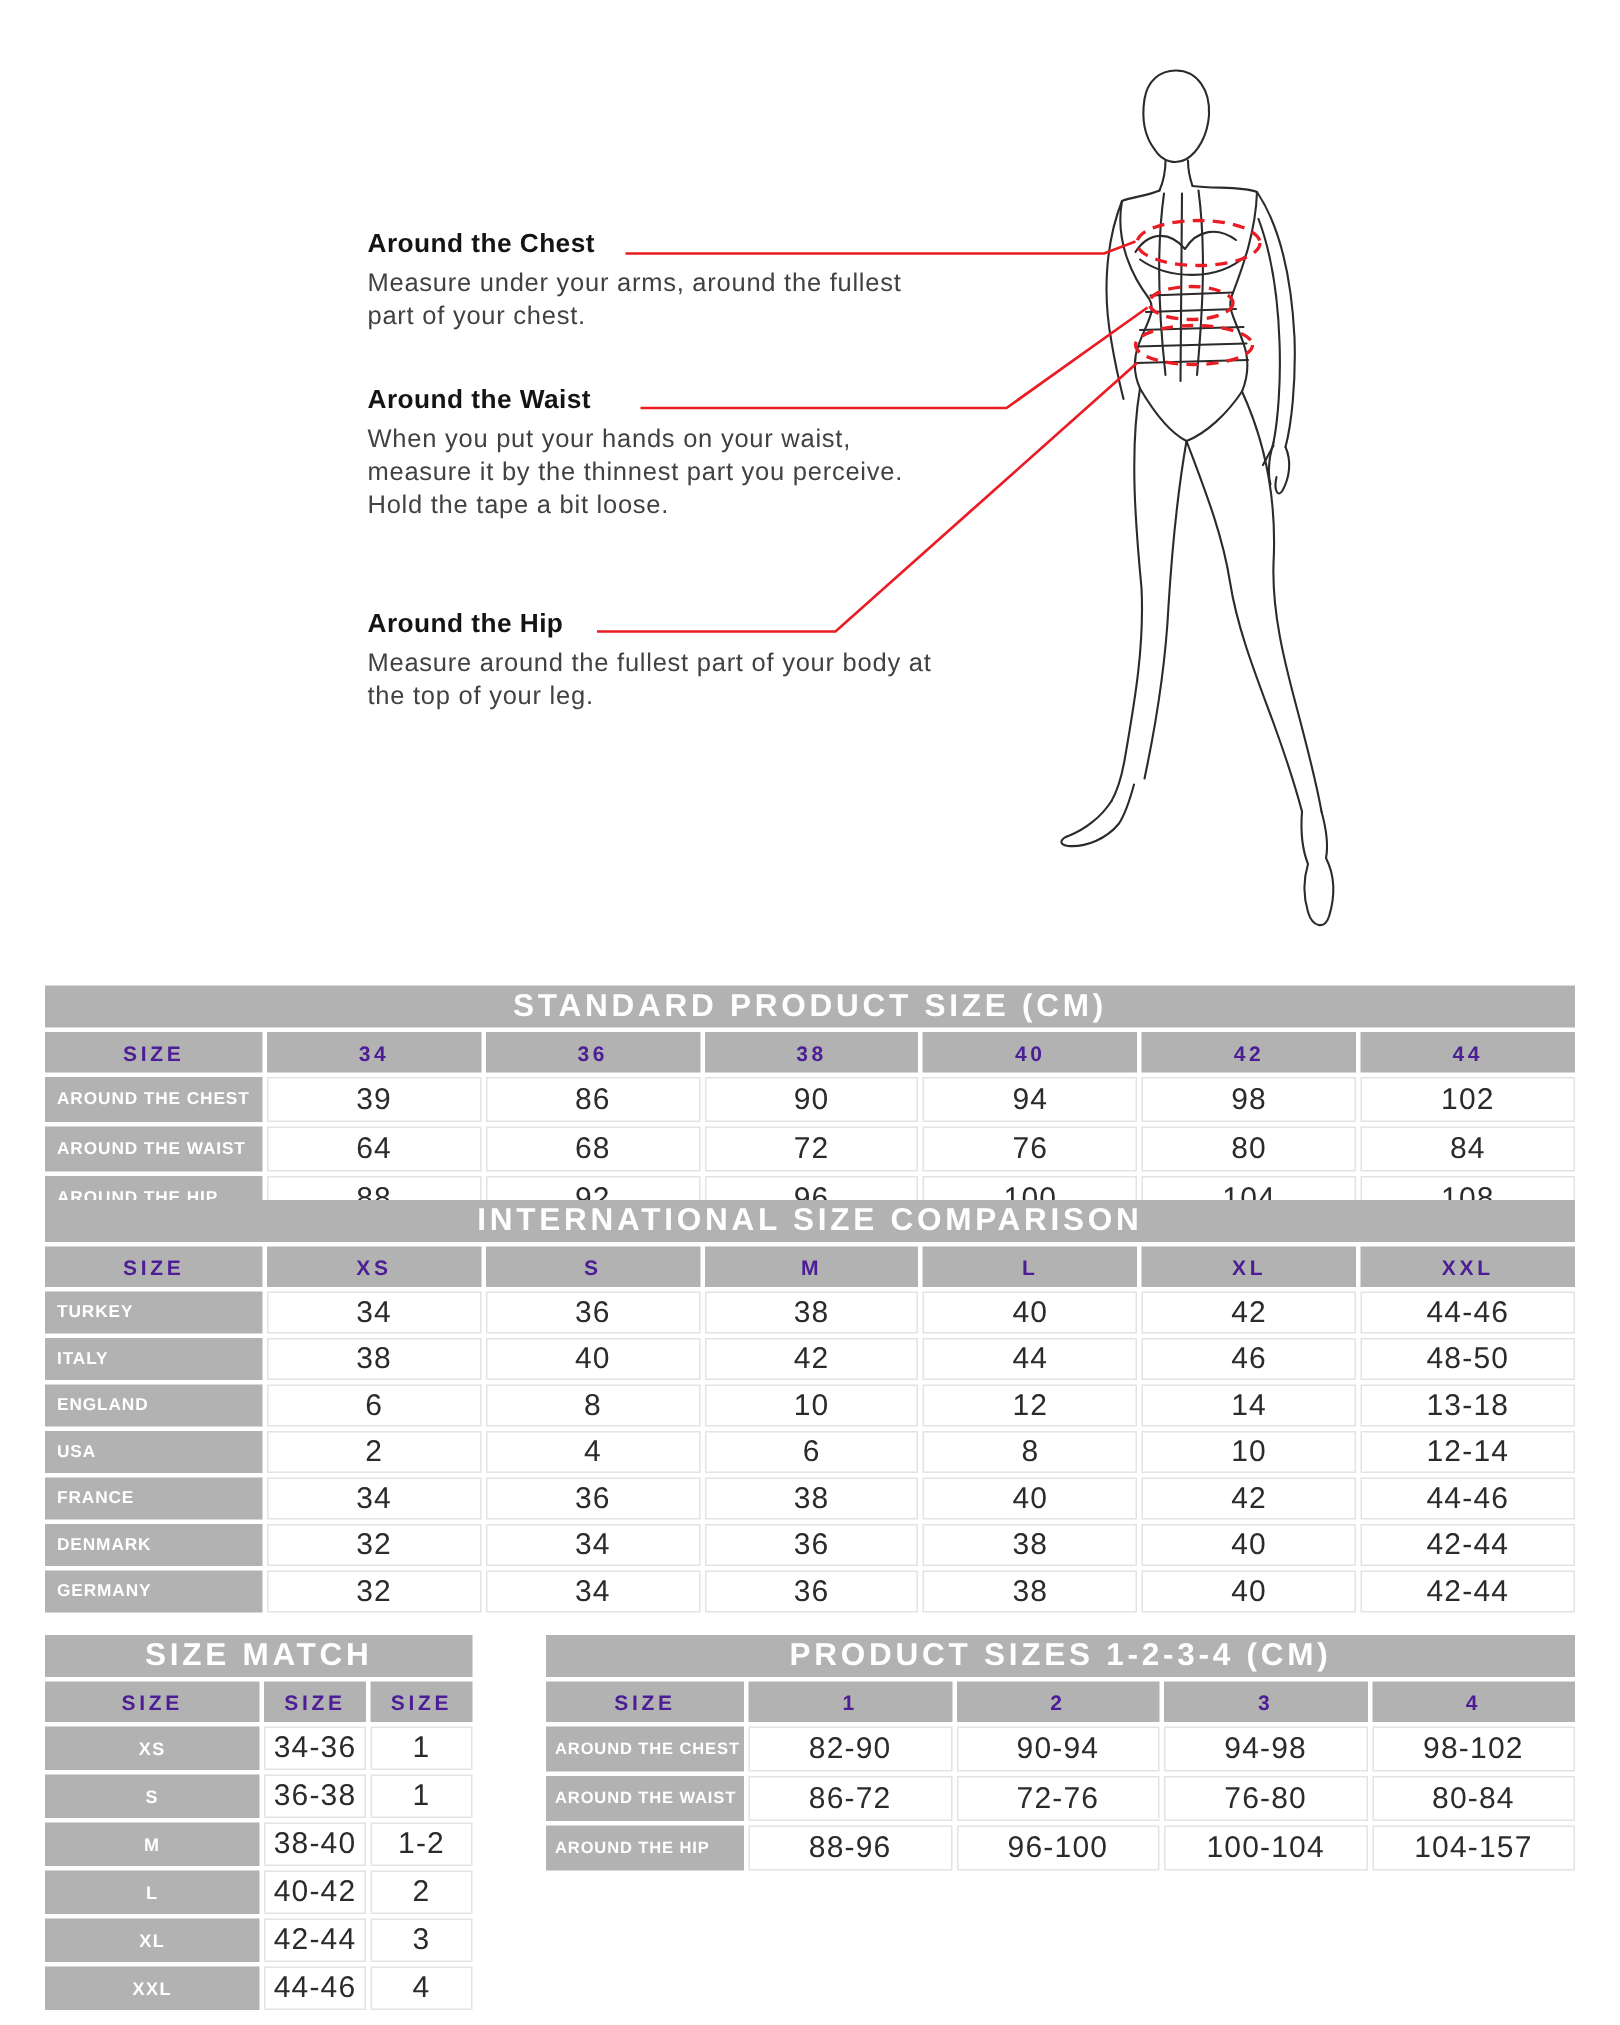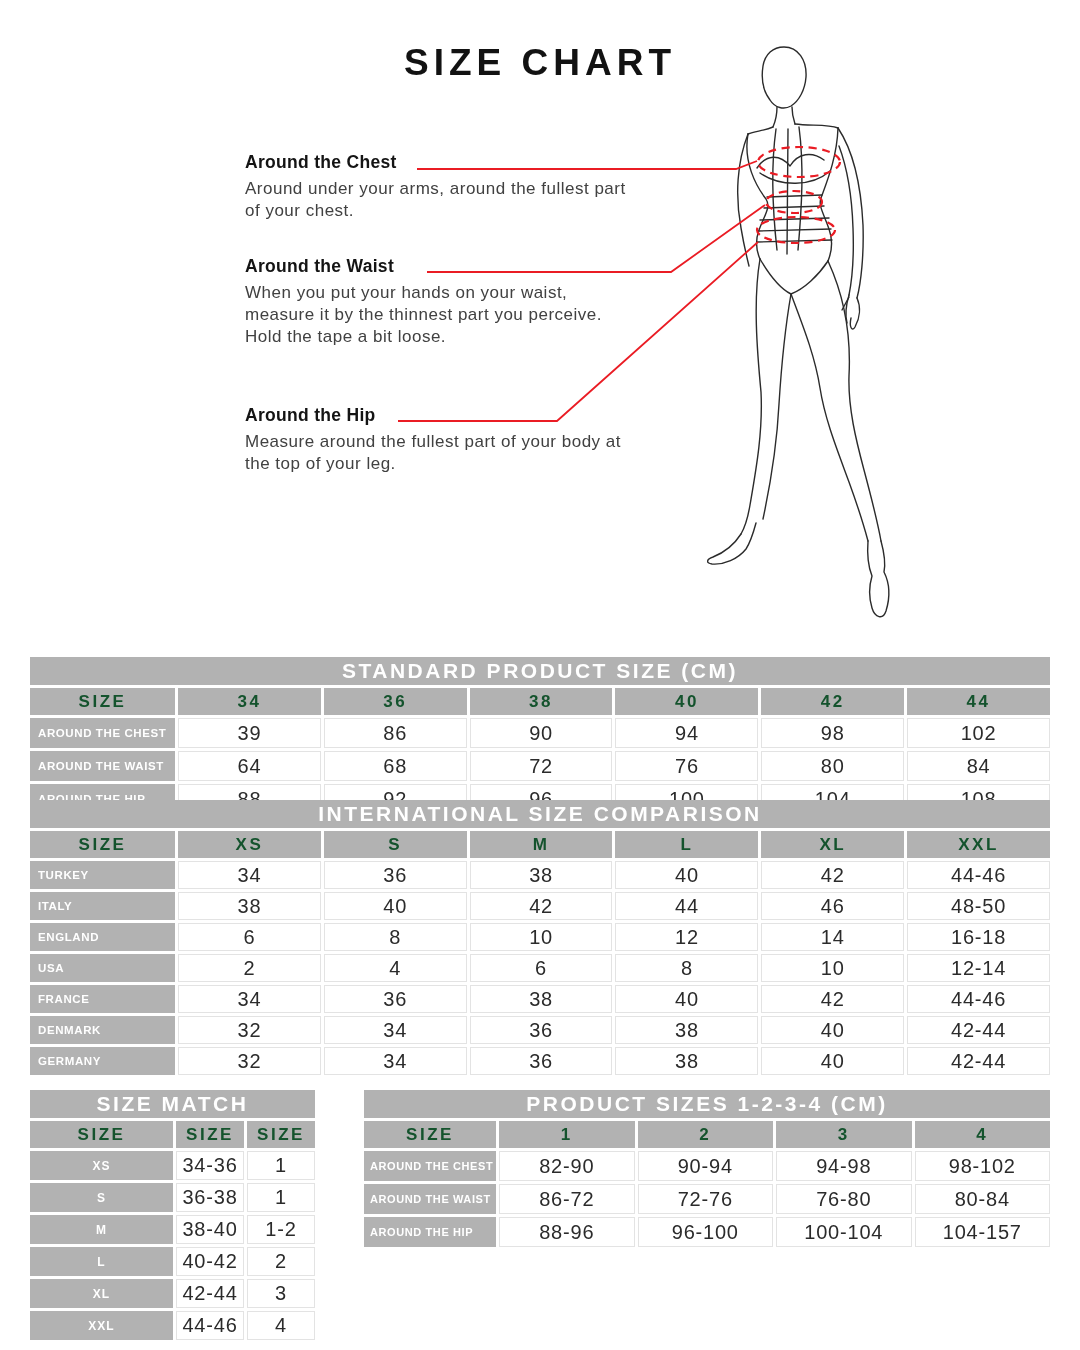--- a/index.html
+++ b/index.html
@@ -28,22 +28,22 @@
   #guide-waist { left:245px; top:256px; }
   #guide-hip   { left:245px; top:405px; }
 
   .size-table { position:absolute; display:grid; gap:3px; background:#fff; }
   .cell { display:flex; align-items:center; justify-content:center; overflow:hidden; }
   .title-bar {
     grid-column:1/-1; background:#b2b2b2; color:#fff;
     font-weight:700; font-size:21px; letter-spacing:2.5px; white-space:nowrap;
   }
   .th {
-    background:#b2b2b2; color:#14532d; font-weight:700;
-    font-size:17px; letter-spacing:2.5px;
+    background:#b2b2b2; color:#4c1d95; font-weight:700;
+    font-size:14px; letter-spacing:2.5px;
   }
   .row-label {
     background:#b2b2b2; color:#fff; font-weight:700;
     font-size:11.5px; letter-spacing:0.6px;
     justify-content:flex-start; padding-left:8px; white-space:nowrap;
   }
   .td {
     background:#fff; border:1px solid #e3e3e3;
     color:#2b2b2b; font-size:20px; font-weight:300; letter-spacing:0.8px;
   }
@@ -71,21 +71,20 @@
     grid-template-rows:28px 27px repeat(3,30px);
     padding-left:36px;
   }
   #table-product .row-label { font-size:11px; padding-left:6px; }
 </style>
 </head>
 <body>
 
 <div class="page">
 
-  <div class="page-title">SIZE CHART</div>
 
   <svg class="figure-svg" viewBox="0 0 1080 635" xmlns="http://www.w3.org/2000/svg">
     <g fill="none" stroke="#2b2b2b" stroke-width="1.4" stroke-linecap="round" stroke-linejoin="round">
 
       <path d="M784 47 C798 47 807 60 806 77 C805 90 799 101 791 106 C784 110 775 108 770 100 C763 91 761 79 763 66 C765 54 773 47 784 47 Z"></path>
 
       <path d="M777 107 C777 114 776 120 773 127"></path>
       <path d="M792 107 C792 113 793 118 795 124"></path>
 
       <path d="M773 127 C764 131 755 131 748 134"></path>
@@ -134,21 +133,21 @@
       <path d="M427 272 L671 272 L765 205" stroke-width="1.8"></path>
       <path d="M398 421 L557 421 L758 242" stroke-width="1.8"></path>
       <ellipse cx="799" cy="162" rx="41" ry="15" stroke-width="2.2" stroke-dasharray="8 5.5"></ellipse>
       <ellipse cx="794" cy="202" rx="28" ry="11" stroke-width="2.2" stroke-dasharray="8 5.5"></ellipse>
       <ellipse cx="796" cy="230" rx="39" ry="13" stroke-width="2.2" stroke-dasharray="8 5.5"></ellipse>
     </g>
   </svg>
 
   <div class="guide" id="guide-chest">
     <h3>Around the Chest</h3>
-    <p>Around under your arms, around the fullest part of your chest.</p>
+    <p>Measure under your arms, around the fullest part of your chest.</p>
   </div>
   <div class="guide" id="guide-waist">
     <h3>Around the Waist</h3>
     <p>When you put your hands on your waist, measure it by the thinnest part you perceive. Hold the tape a bit loose.</p>
   </div>
   <div class="guide" id="guide-hip">
     <h3>Around the Hip</h3>
     <p>Measure around the fullest part of your body at the top of your leg.</p>
   </div>
 
@@ -205,21 +204,21 @@
       <div class="cell td">42</div>
       <div class="cell td">44</div>
       <div class="cell td">46</div>
       <div class="cell td">48-50</div>
       <div class="cell row-label">ENGLAND</div>
       <div class="cell td">6</div>
       <div class="cell td">8</div>
       <div class="cell td">10</div>
       <div class="cell td">12</div>
       <div class="cell td">14</div>
-      <div class="cell td">16-18</div>
+      <div class="cell td">13-18</div>
       <div class="cell row-label">USA</div>
       <div class="cell td">2</div>
       <div class="cell td">4</div>
       <div class="cell td">6</div>
       <div class="cell td">8</div>
       <div class="cell td">10</div>
       <div class="cell td">12-14</div>
       <div class="cell row-label">FRANCE</div>
       <div class="cell td">34</div>
       <div class="cell td">36</div>

